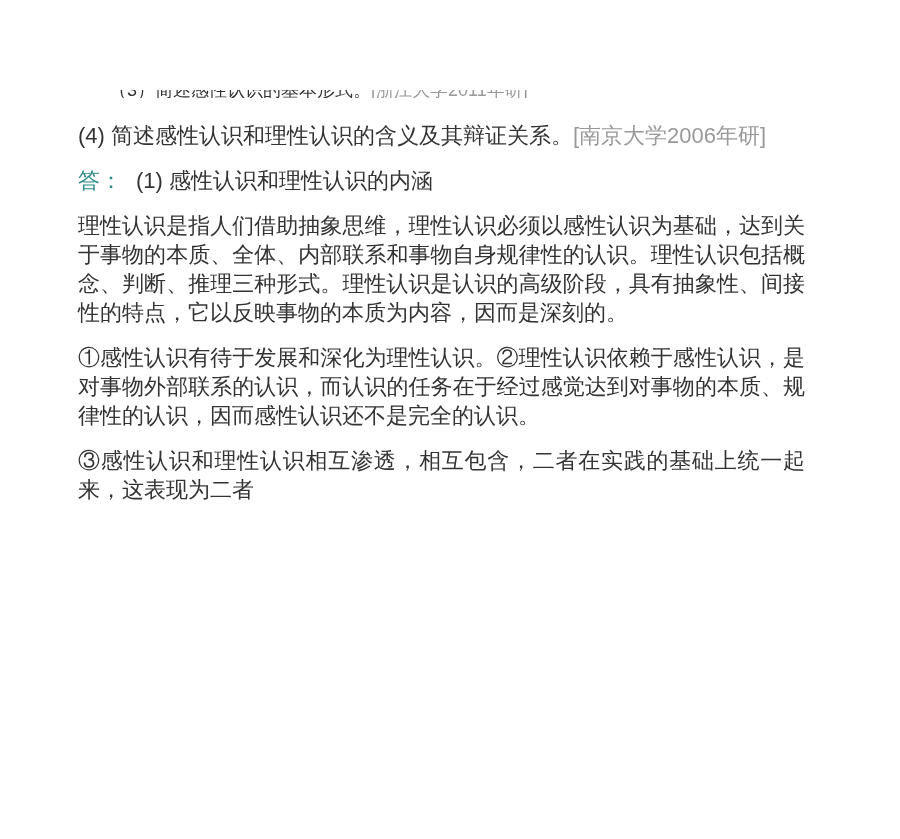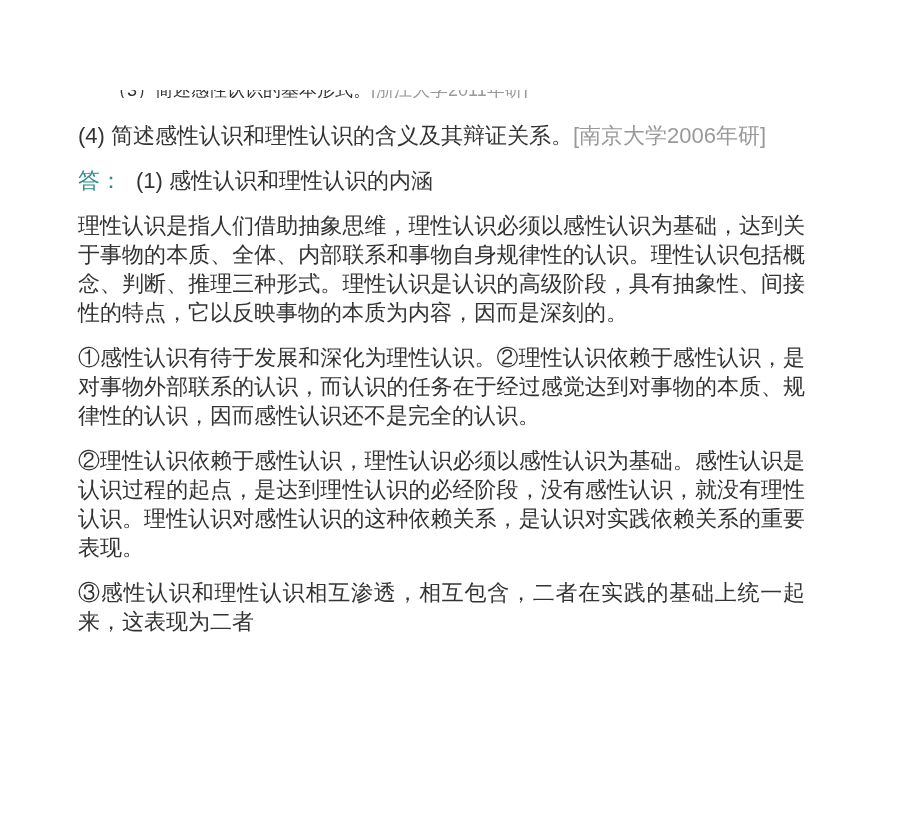--- a/index.html
+++ b/index.html
@@ -75,18 +75,17 @@
 
     <p><span class="ans-label">答：</span><span>(1) 感性认识和理性认识的内涵</span></p>
 
 
     <p>理性认识是指人们借助抽象思维，理性认识必须以感性认识为基础，达到关于事物的本质、全体、内部联系和事物自身规律性的认识。理性认识包括概念、判断、推理三种形式。理性认识是认识的高级阶段，具有抽象性、间接性的特点，它以反映事物的本质为内容，因而是深刻的。</p>
 
 
 
     <p>①感性认识有待于发展和深化为理性认识。②理性认识依赖于感性认识，是对事物外部联系的认识，而认识的任务在于经过感觉达到对事物的本质、规律性的认识，因而感性认识还不是完全的认识。</p>
 
-    <p>②理性认识依赖于感性认识，理性认识必须以感性认识为基础。感性认识是认识过程的起点，是达到理性认识的必经阶段，没有感性认识，就没有理性认识。理性认识对感性认识的这种依赖关系，是认识对实践依赖关系的重要表现。</p>
 
     <p>③感性认识和理性认识相互渗透，相互包含，二者在实践的基础上统一起来，这表现为二者</p>
 
   </div>
 </div>
 
 </body></html>

